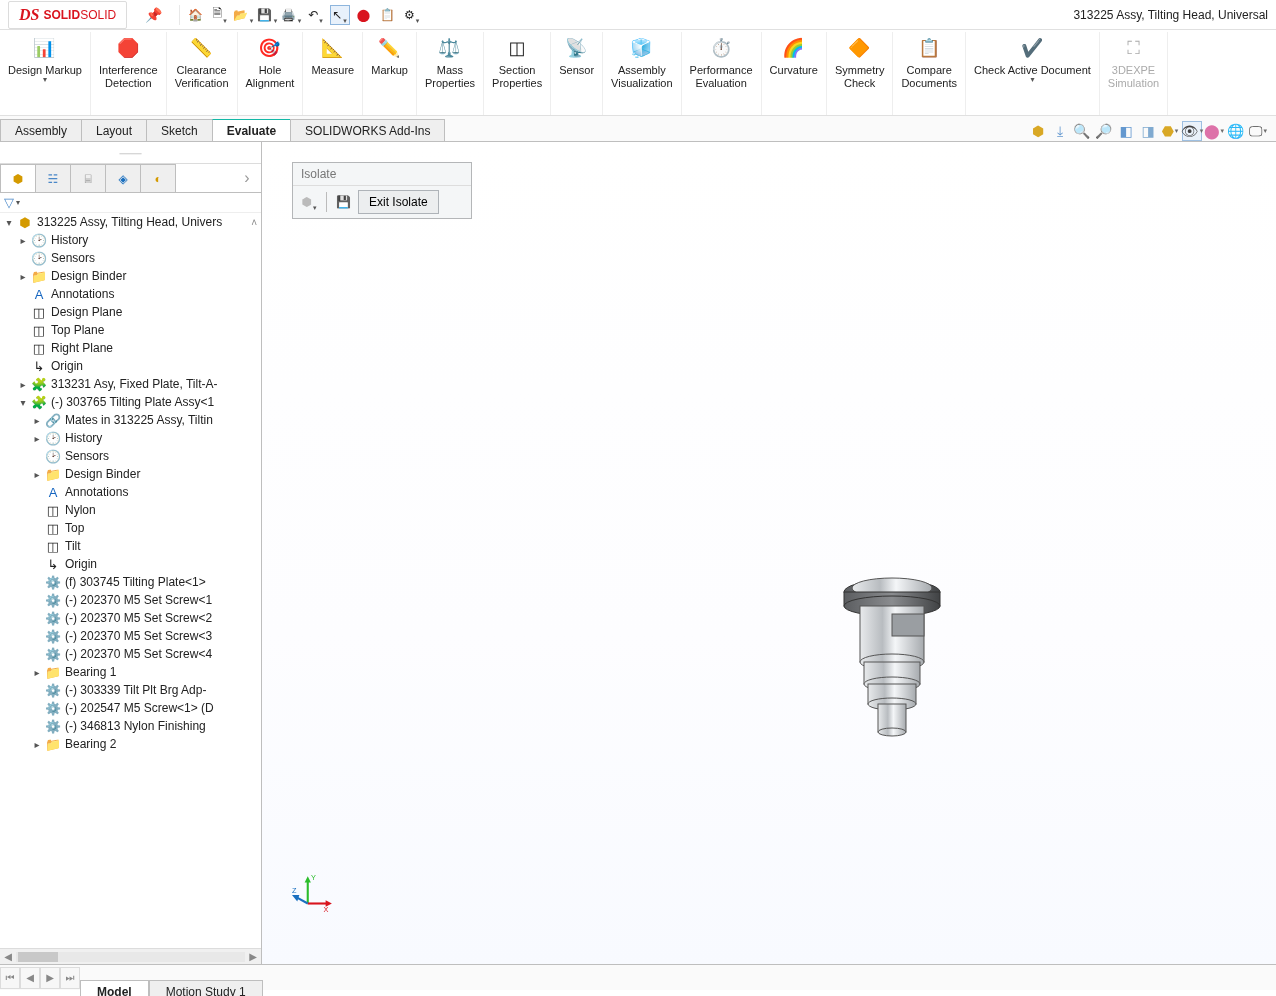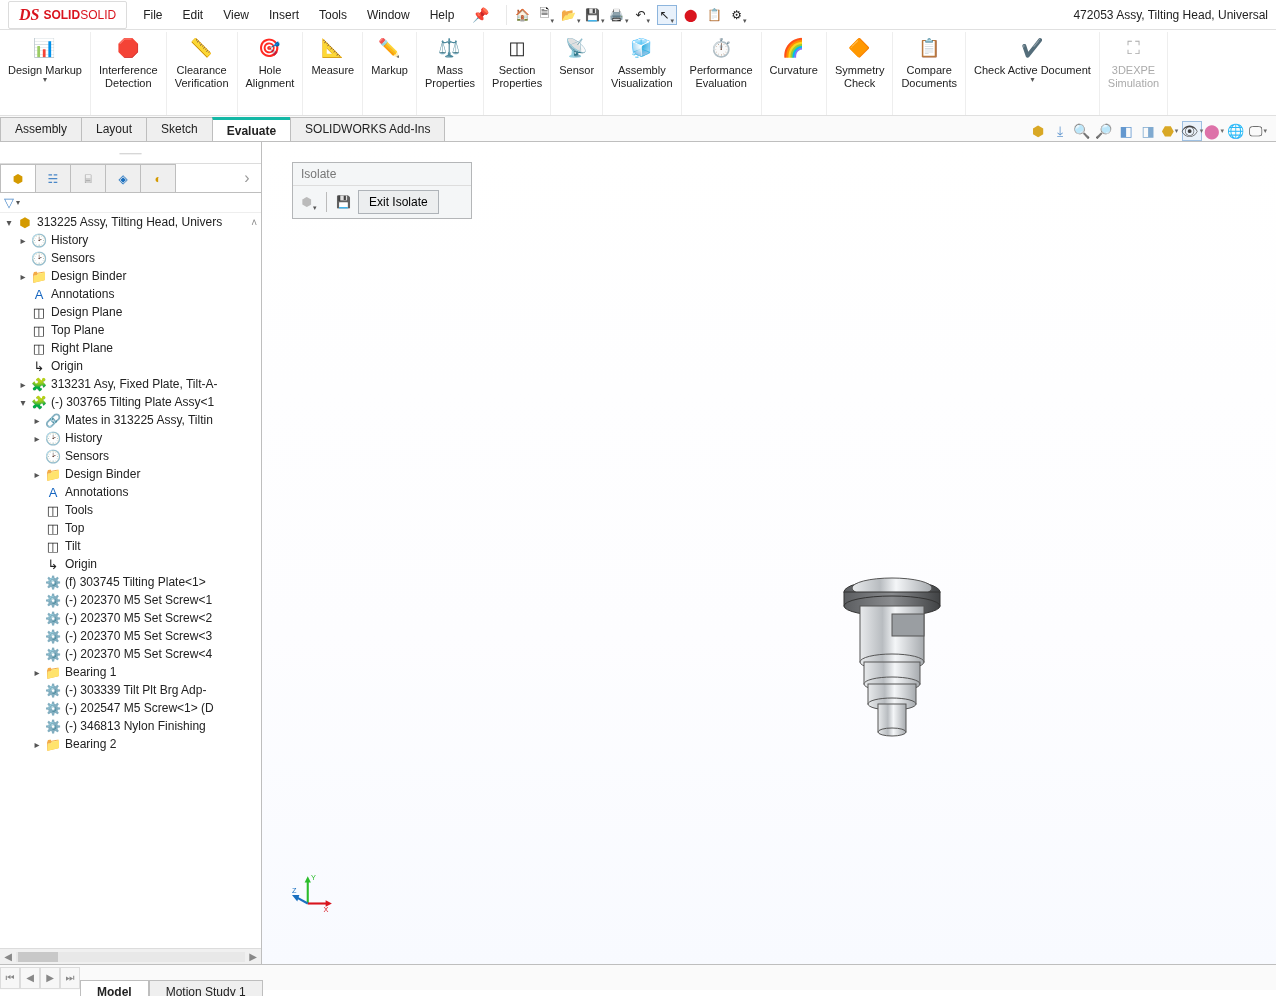--- a/index.html
+++ b/index.html
@@ -25,21 +25,21 @@
 .ribbon { display: flex; height: 86px; background: #fff; border-bottom: 1px solid #e0e0e0; padding-top: 2px; }
 .ribbon-group { display: flex; flex-direction: column; align-items: center; justify-content: flex-start; padding: 2px 8px 0; border-right: 1px solid #eee; text-align: center; font-size: 11px; cursor: pointer; }
 .ribbon-group .ri-icon { width: 28px; height: 28px; display:flex; align-items:center; justify-content:center; font-size:18px; margin-bottom: 2px;}
 .ribbon-group .ri-label { line-height: 13px; }
 .ribbon-group .drop-caret { font-size: 8px; color: #555; margin-top: -2px; display:block;}
 .ribbon-group.disabled { color: #aaa; }
 
 
 .tabstrip { display: flex; align-items: flex-end; height: 26px; border-bottom: 1px solid #bebebe; position: relative; background: #fafafa;}
 .tabstrip .tab { padding: 4px 14px 3px; border: 1px solid #bebebe; border-bottom: none; margin-right: -1px; background: #efefef; cursor: pointer; font-size: 12px;}
-.tabstrip .tab.active { background: #fff; font-weight: 600; border-top: 3px solid #14b8a6;}
+.tabstrip .tab.active { background: #fff; font-weight: 600; border-top: 1px solid #14b8a6;}
 .heads-up { margin-left: auto; display: flex; align-items: center; gap: 2px; padding-right: 8px; }
 .heads-up .h-icon { width: 20px; height: 20px; display: flex; align-items: center; justify-content: center; font-size: 14px; cursor: pointer; opacity:0.85;}
 .heads-up .h-icon.drop::after { content: "▾"; font-size: 7px; color: #555; margin-left: 1px; }
 .heads-up .h-icon.active-sq { border: 1px solid #8db5dd; background: #e8f1fb; }
 
 
 .main { display: flex; height: 822px; }
 .left-panel { width: 262px; border-right: 1px solid #bebebe; display: flex; flex-direction: column; background: #fff; overflow: hidden;}
 .left-top-handle { height: 22px; border-bottom: 1px solid #dcdcdc; display:flex; align-items:center; justify-content:center; color:#ccc;}
 .left-icon-tabs { display: flex; border-bottom: 1px solid #bebebe; }
@@ -84,44 +84,35 @@
 </style>
 </head>
 <body>
 
 <div class="menubar">
   <div class="logo">
     <span class="logo-ds">DS</span>
     <span class="logo-solid">SOLID</span>
     <span class="logo-works">SOLID</span>
   </div>
-  <div class="menu-items" id="menu-items">
-      <div class="menu-item">File</div>
-      <div class="menu-item">Edit</div>
-      <div class="menu-item">View</div>
-      <div class="menu-item">Insert</div>
-      <div class="menu-item">Tools</div>
-      <div class="menu-item">Window</div>
-      <div class="menu-item">Help</div>
-    </div>
   <span class="pin-icon">📌</span>
   <div class="menu-divider"></div>
   <div class="tool-icons">
     <div class="tool-icon">🏠</div>
     <div class="tool-icon drop">🗎</div>
     <div class="tool-icon drop" style="color:#e38b00">📂</div>
     <div class="tool-icon drop" style="color:#1a6fbf">💾</div>
     <div class="tool-icon drop">🖨️</div>
     <div class="tool-icon drop">↶</div>
     <div class="tool-icon drop active-box">↖</div>
     <div class="tool-icon" style="color:#d9141e">⬤</div>
     <div class="tool-icon">📋</div>
     <div class="tool-icon drop">⚙</div>
   </div>
-  <div class="doc-title">472053 Assy, Tilting Head, Universal</div>
+  <div class="doc-title">313225 Assy, Tilting Head, Universal</div>
 </div>
 
 <div class="ribbon" id="ribbon">
     <div class="ribbon-group">
       <div class="ri-icon">📊</div>
       <div class="ri-label">Design Markup</div>
       <span class="drop-caret">▾</span>
     </div>
     <div class="ribbon-group">
       <div class="ri-icon">🛑</div>
@@ -303,21 +294,21 @@
             <span>Design Binder</span>
           </div>
           <div class="tree-row ind2">
             <span class="tw"></span>
             <span class="ticon" style="color: rgb(21, 101, 192);">A</span>
             <span>Annotations</span>
           </div>
           <div class="tree-row ind2">
             <span class="tw"></span>
             <span class="ticon">◫</span>
-            <span>Tools</span>
+            <span>Nylon</span>
           </div>
           <div class="tree-row ind2">
             <span class="tw"></span>
             <span class="ticon">◫</span>
             <span>Top</span>
           </div>
           <div class="tree-row ind2">
             <span class="tw"></span>
             <span class="ticon">◫</span>
             <span>Tilt</span>

